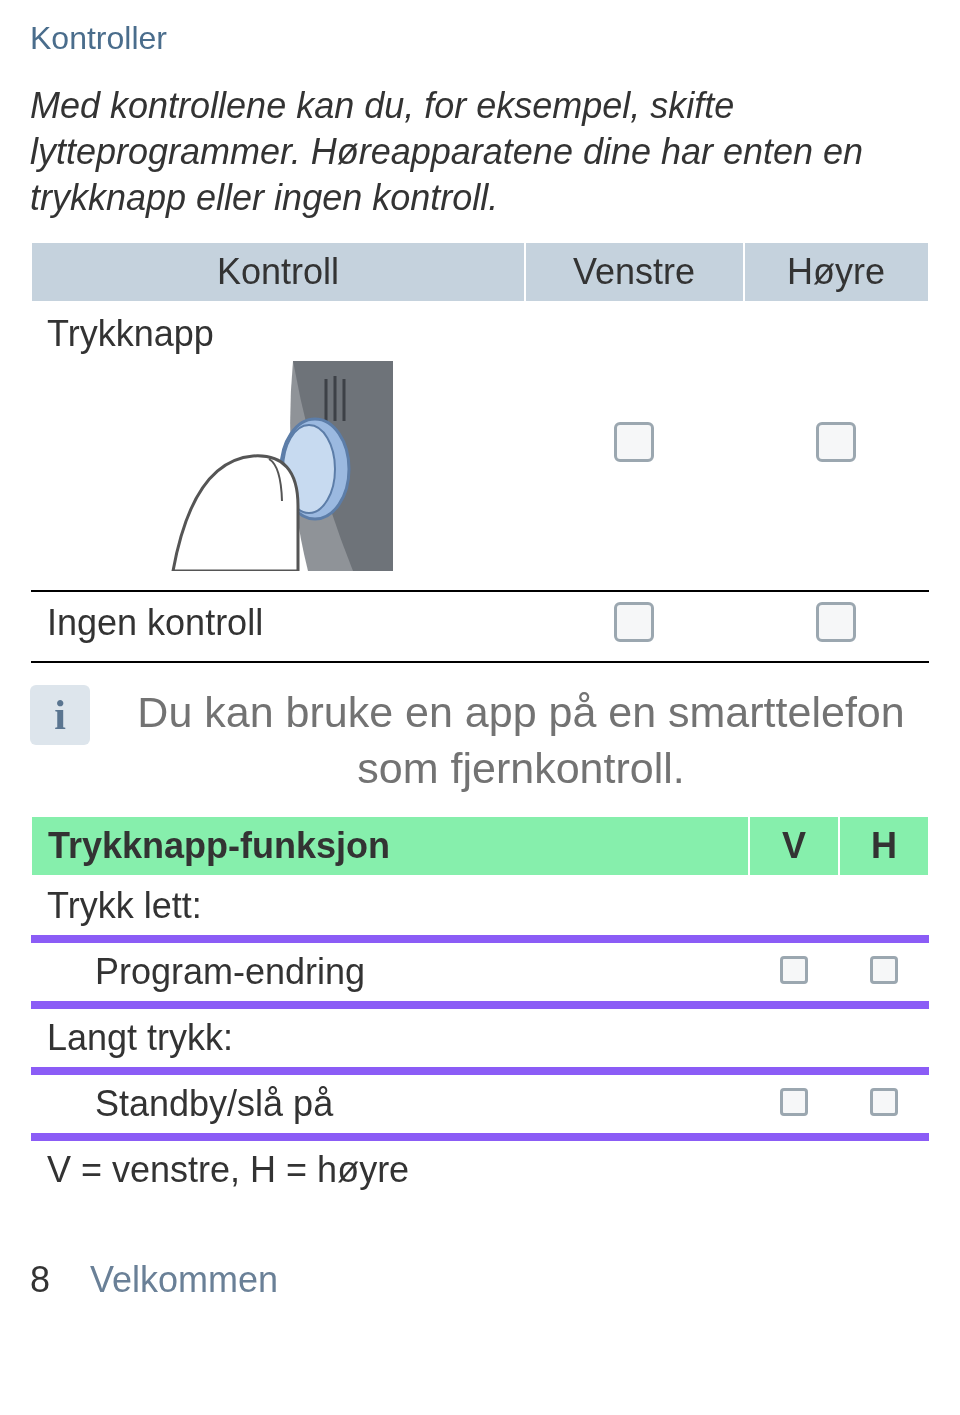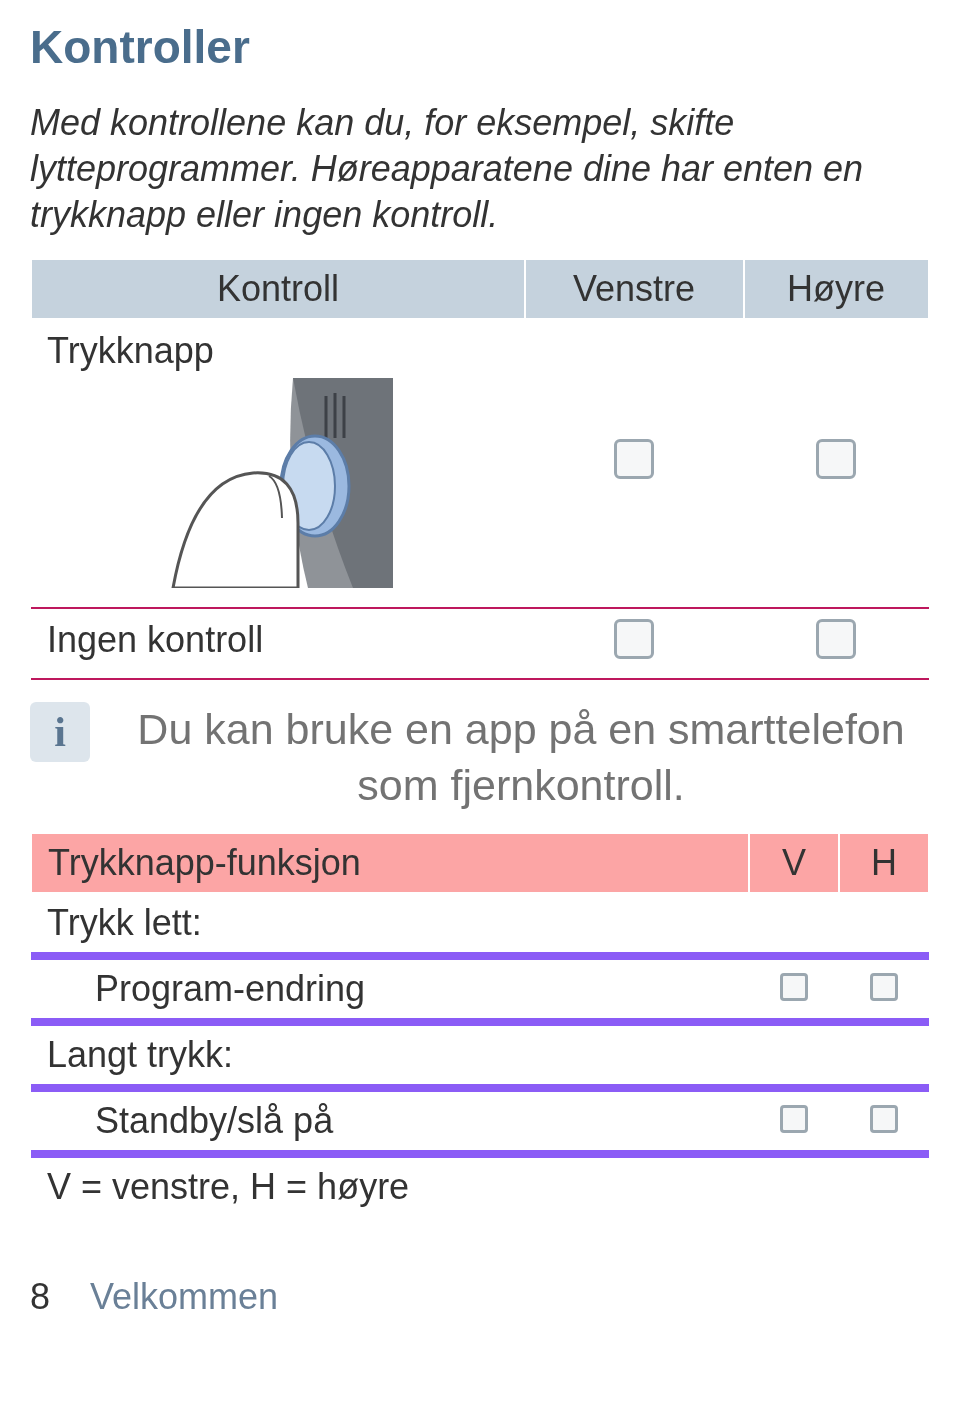--- a/index.html
+++ b/index.html
@@ -7,22 +7,22 @@
     width: 960px;
     font-family: "Segoe UI", Arial, sans-serif;
     color: #333;
     background: #fff;
   }
   .page {
     padding: 20px 30px 30px 30px;
   }
   .heading {
     color: #4a6d8c;
-    font-size: 46px;
-    font-weight: 700;
+    font-size: 32px;
+    font-weight: 400;
     margin-bottom: 26px;
   }
   .intro-text p {
     font-size: 36px;
     line-height: 1.28;
     color: #333;
     font-weight: 400;
   }
   .intro-text {
     margin-bottom: 20px;
@@ -42,21 +42,21 @@
     text-align: center;
     border: 2px solid #fff;
   }
   .control-table th.col-v, .control-table th.col-h {
     padding-left: 15px;
   }
   .control-table td {
     padding: 10px 16px;
     font-size: 36px;
     vertical-align: top;
-    border-bottom: 2px solid #be185d;
+    border-bottom: 2px solid #000000;
   }
   .control-table tr.image-row td {
     vertical-align: middle;
   }
   .checkbox {
     display: inline-block;
     width: 40px;
     height: 40px;
     border: 3px solid #9ba7b0;
     border-radius: 6px;
@@ -98,22 +98,22 @@
     font-size: 43px;
     line-height: 1.3;
     color: #737373;
     text-align: center;
   }
   table.func-table {
     width: 100%;
     border-collapse: collapse;
   }
   .func-table th {
-    background: #fca5a5;
-    font-weight: 400;
+    background: #86efac;
+    font-weight: 700;
     font-size: 36px;
     color: #333;
     padding: 8px 16px;
     text-align: left;
     border: 2px solid #fff;
   }
   .func-table th.col-v, .func-table th.col-h {
     text-align: center;
     width: 90px;
   }

